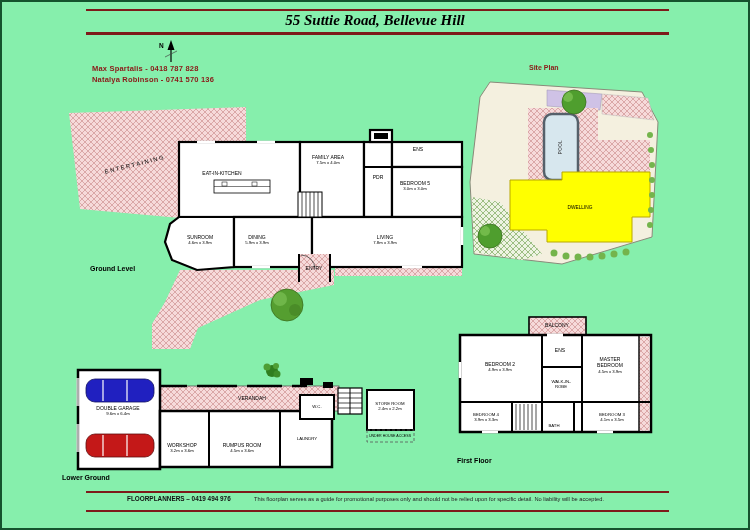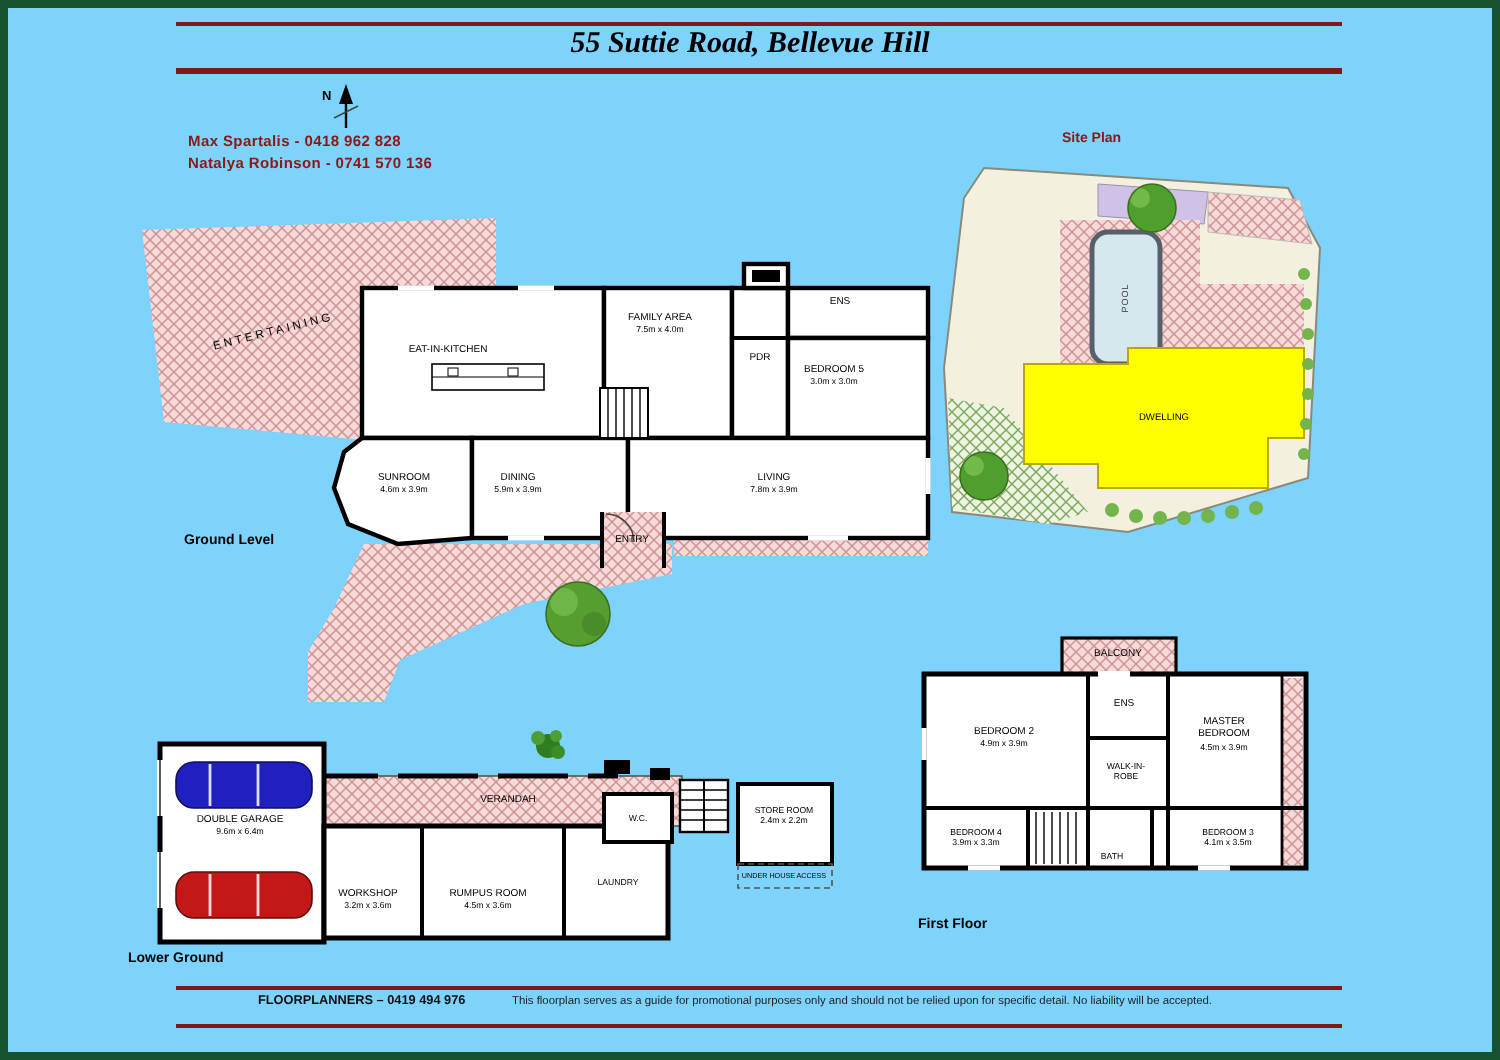--- a/index.html
+++ b/index.html
@@ -1,18 +1,18 @@
 <!DOCTYPE html>
 <html><head>
 <meta charset="utf-8">
 <style>
   *{margin:0;padding:0;box-sizing:border-box}
   html,body{width:750px;height:530px}
   body{background:#fff;font-family:"Liberation Sans",sans-serif;position:relative;overflow:hidden}
-  .page{position:absolute;inset:0;background:#7dd3fc;border:4px solid #14532d}
+  .page{position:absolute;inset:0;background:#86efac;border:2px solid #14532d}
   .rule{position:absolute;background:#7d1a1a}
   .title{position:absolute;left:0;right:0;top:10px;text-align:center;
          font:italic bold 15px "Liberation Serif",serif;color:#000}
   .agents{position:absolute;left:90px;top:61px;font-size:7.5px;font-weight:bold;
           color:#8b1717;line-height:11px;letter-spacing:.2px}
   .lbl{position:absolute;transform:translate(-50%,-50%);font-size:5px;line-height:1.25;
        color:#000;text-align:center;white-space:nowrap;z-index:5}
   .lbl .rname{display:block;font-size:5px}
   .lbl .dims{display:block;font-size:4.3px}
   .seclbl{position:absolute;font-size:7px;font-weight:bold;color:#000;z-index:5}
@@ -36,21 +36,21 @@
   <div class="rule" style="left:84px;top:30px;width:583px;height:3px"></div>
 
   <svg style="left:155px;top:36px" width="26" height="26" viewBox="0 0 26 26">
     <line x1="14" y1="24" x2="14" y2="7" stroke="#000" stroke-width="1.2"></line>
     <polygon points="14,2 10.5,12 17.5,12" fill="#000"></polygon>
     <line x1="8" y1="19" x2="20" y2="13" stroke="#444" stroke-width="0.7"></line>
     <text x="2" y="10" font-size="6.5" font-weight="bold" font-family="Liberation Sans, sans-serif">N</text>
   </svg>
 
   <div class="agents">
-    <div>Max Spartalis - 0418 962 828</div>
+    <div>Max Spartalis - 0418 787 828</div>
     <div>Natalya Robinson - 0741 570 136</div>
   </div>
 
   <svg style="left:50px;top:95px" width="430" height="260" viewBox="0 0 430 260">
     <defs>
       <pattern id="phg" width="6" height="6" patternUnits="userSpaceOnUse">
         <rect width="6" height="6" fill="#f6dada"></rect>
         <path d="M0,0 L6,6 M6,0 L0,6" stroke="#cf9090" stroke-width="0.7"></path>
       </pattern>
     </defs>

